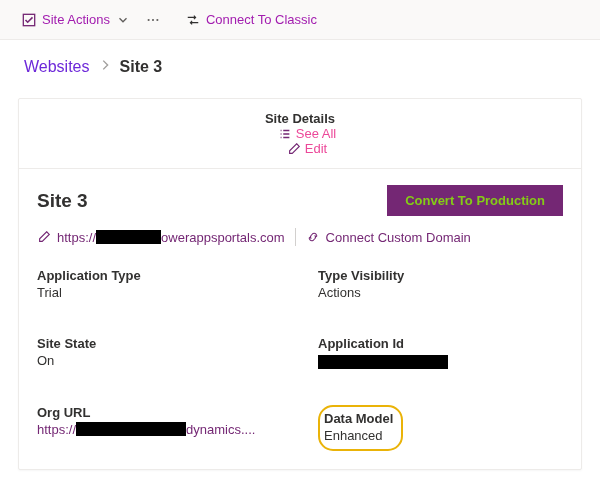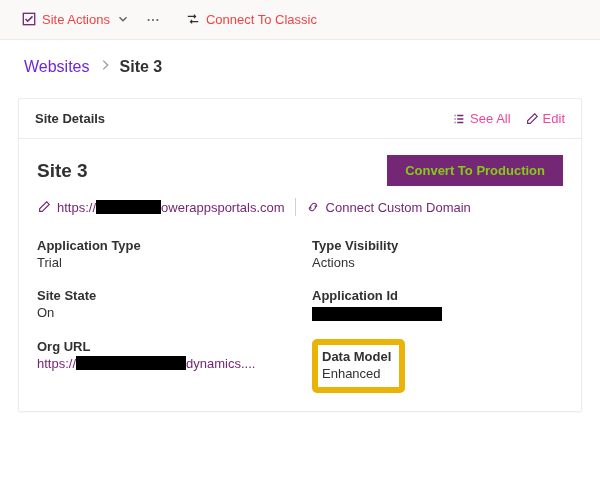--- a/index.html
+++ b/index.html
@@ -13,24 +13,24 @@
   .topbar {
     display: flex;
     align-items: center;
     gap: 8px;
     padding: 8px 16px;
     border-bottom: 1px solid #edebe9;
     background: #faf9f8;
   }
   .topbar-item {
     display: inline-flex;
-    align-items: flex-start;
+    align-items: center;
     gap: 6px;
     padding: 4px 6px;
-    color: #ef4444;
+    color: #a21caf;
     cursor: pointer;
   }
   .breadcrumb {
     display: flex;
     align-items: center;
     gap: 8px;
     padding: 18px 24px 10px 24px;
     font-size: 16px;
   }
   .breadcrumb .crumb { color: #6d28d9; cursor: pointer; }
@@ -41,20 +41,21 @@
     border: 1px solid #edebe9;
     border-radius: 2px;
     box-shadow: 0 1px 2px rgba(0,0,0,0.04);
     background: #fff;
   }
   .card-head {
     display: flex;
     align-items: center;
     padding: 12px 16px;
     border-bottom: 1px solid #edebe9;
+    flex-direction: column;
   }
   .card-head h3 { font-size: 13px; font-weight: 600; flex: 1; }
   .head-act {
     display: inline-flex;
     align-items: center;
     gap: 4px;
     color: #ec4899;
     margin-left: 14px;
     cursor: pointer;
     font-size: 13px;
@@ -76,27 +77,28 @@
   .linkitem { display: inline-flex; align-items: center; gap:6px; color:#742774; cursor:pointer; }
   .urlwrap { display: inline-flex; align-items:center; gap:0; }
   .urltext { color:#742774; }
   .redact { display:inline-block; background:#000; width:65px; height:14px; vertical-align:middle; }
   .redact-wide { width:130px; height:14px; }
   .grid {
     display: grid;
     grid-template-columns: 1fr 1fr;
     column-gap: 24px;
     row-gap: 18px;
+    gap: 36px;
   }
   .field .label { font-weight: 600; font-size: 13px; margin-bottom: 2px; }
   .field .val { color: #323130; font-size: 13px; }
   .urlval { display:inline-flex; align-items:center; color:#742774; white-space:nowrap; }
   .highlight-box {
-    border: 6px solid #eab308;
-    border-radius: 5px;
+    border: 2px solid #eab308;
+    border-radius: 15px;
     padding: 4px 8px 6px 4px;
     display: inline-block;
   }
   svg.icon { width:14px; height:14px; flex:0 0 auto; }
 </style>
 </head>
 <body>
 
 <div class="topbar">
   <div class="topbar-item">

